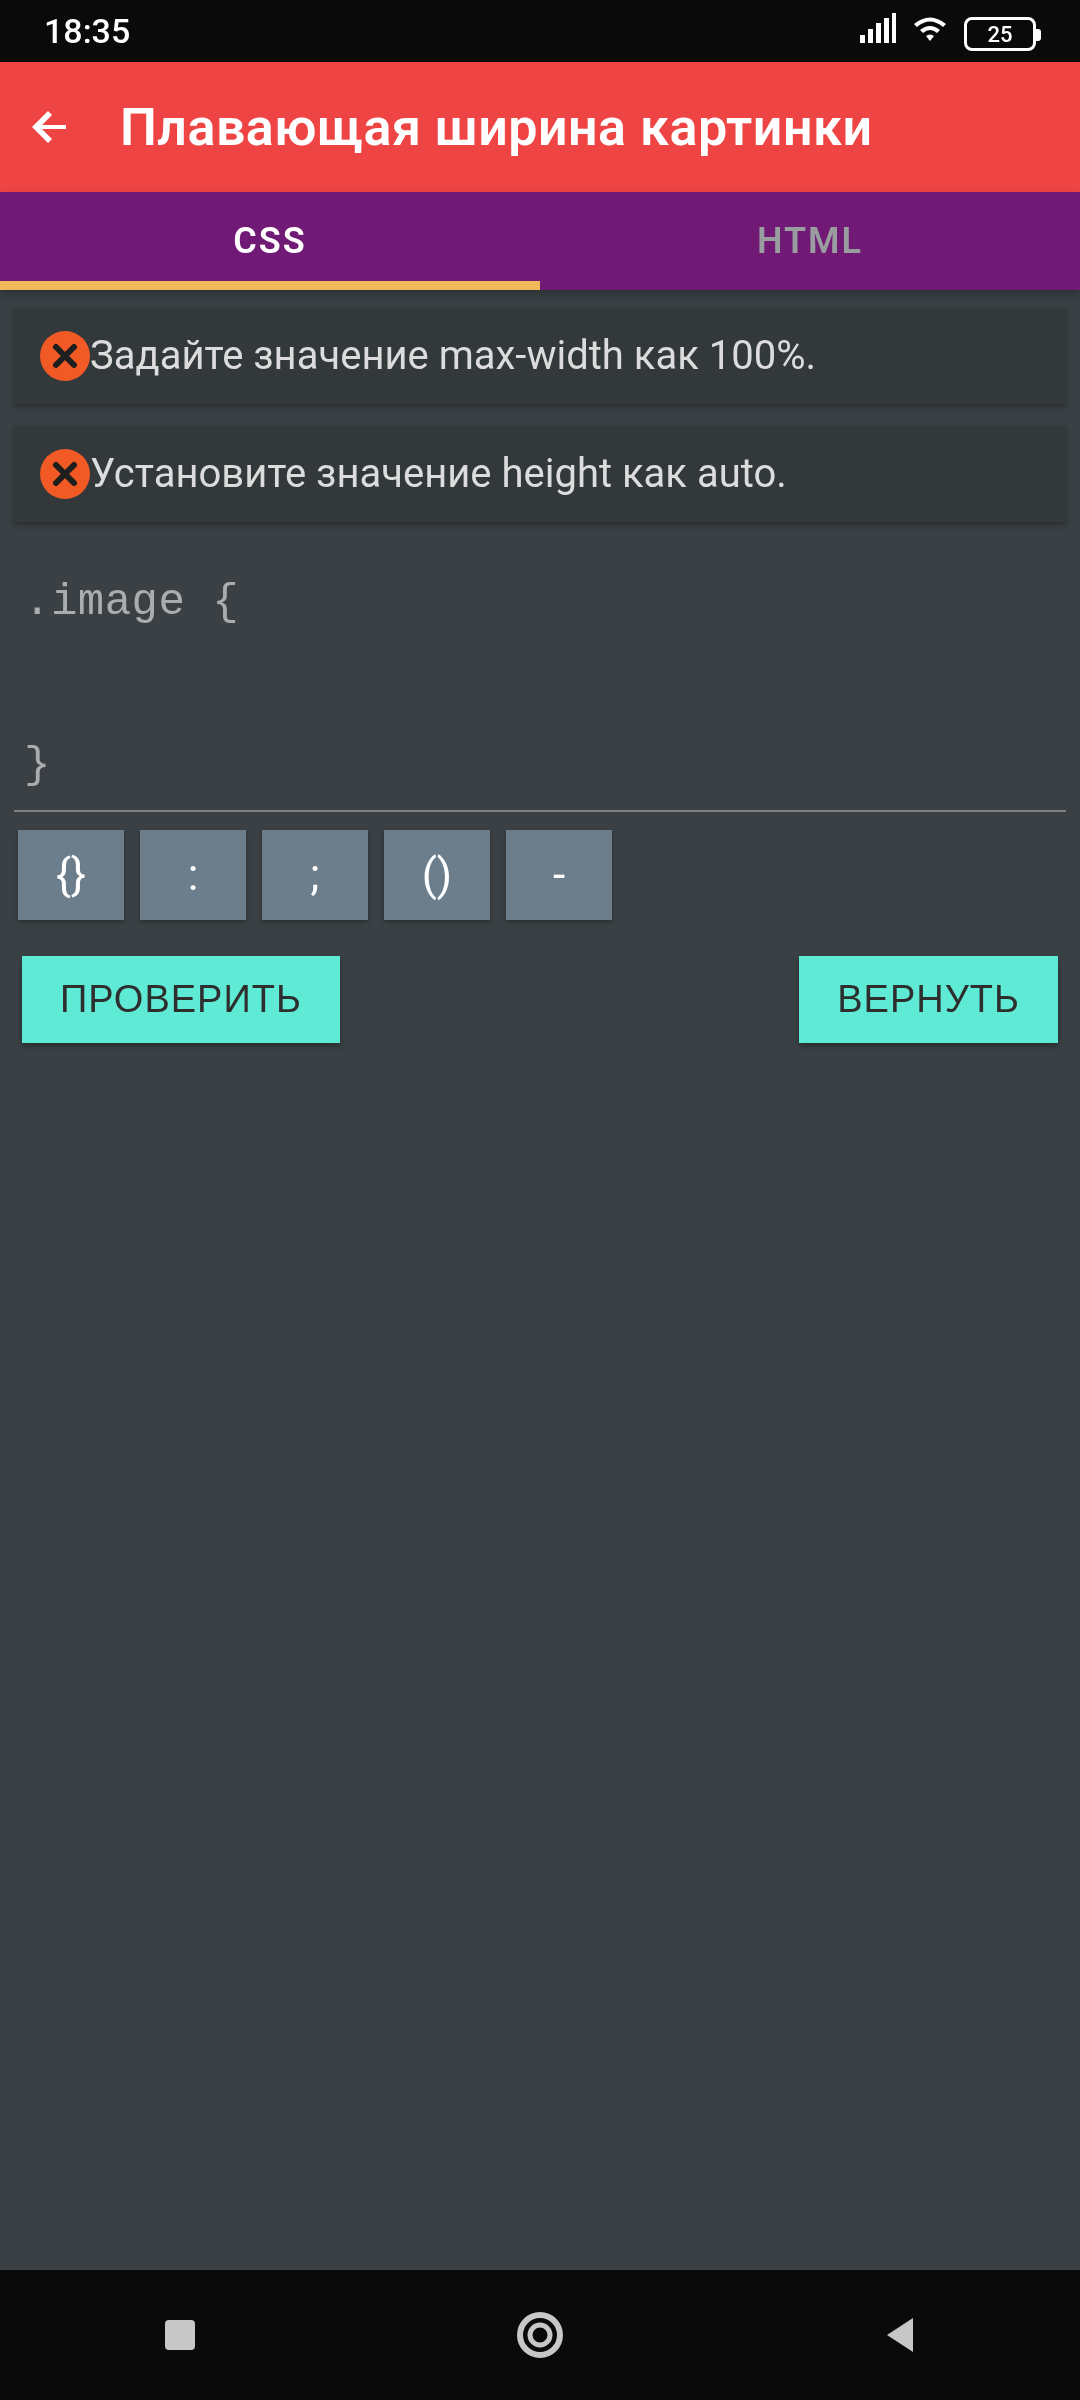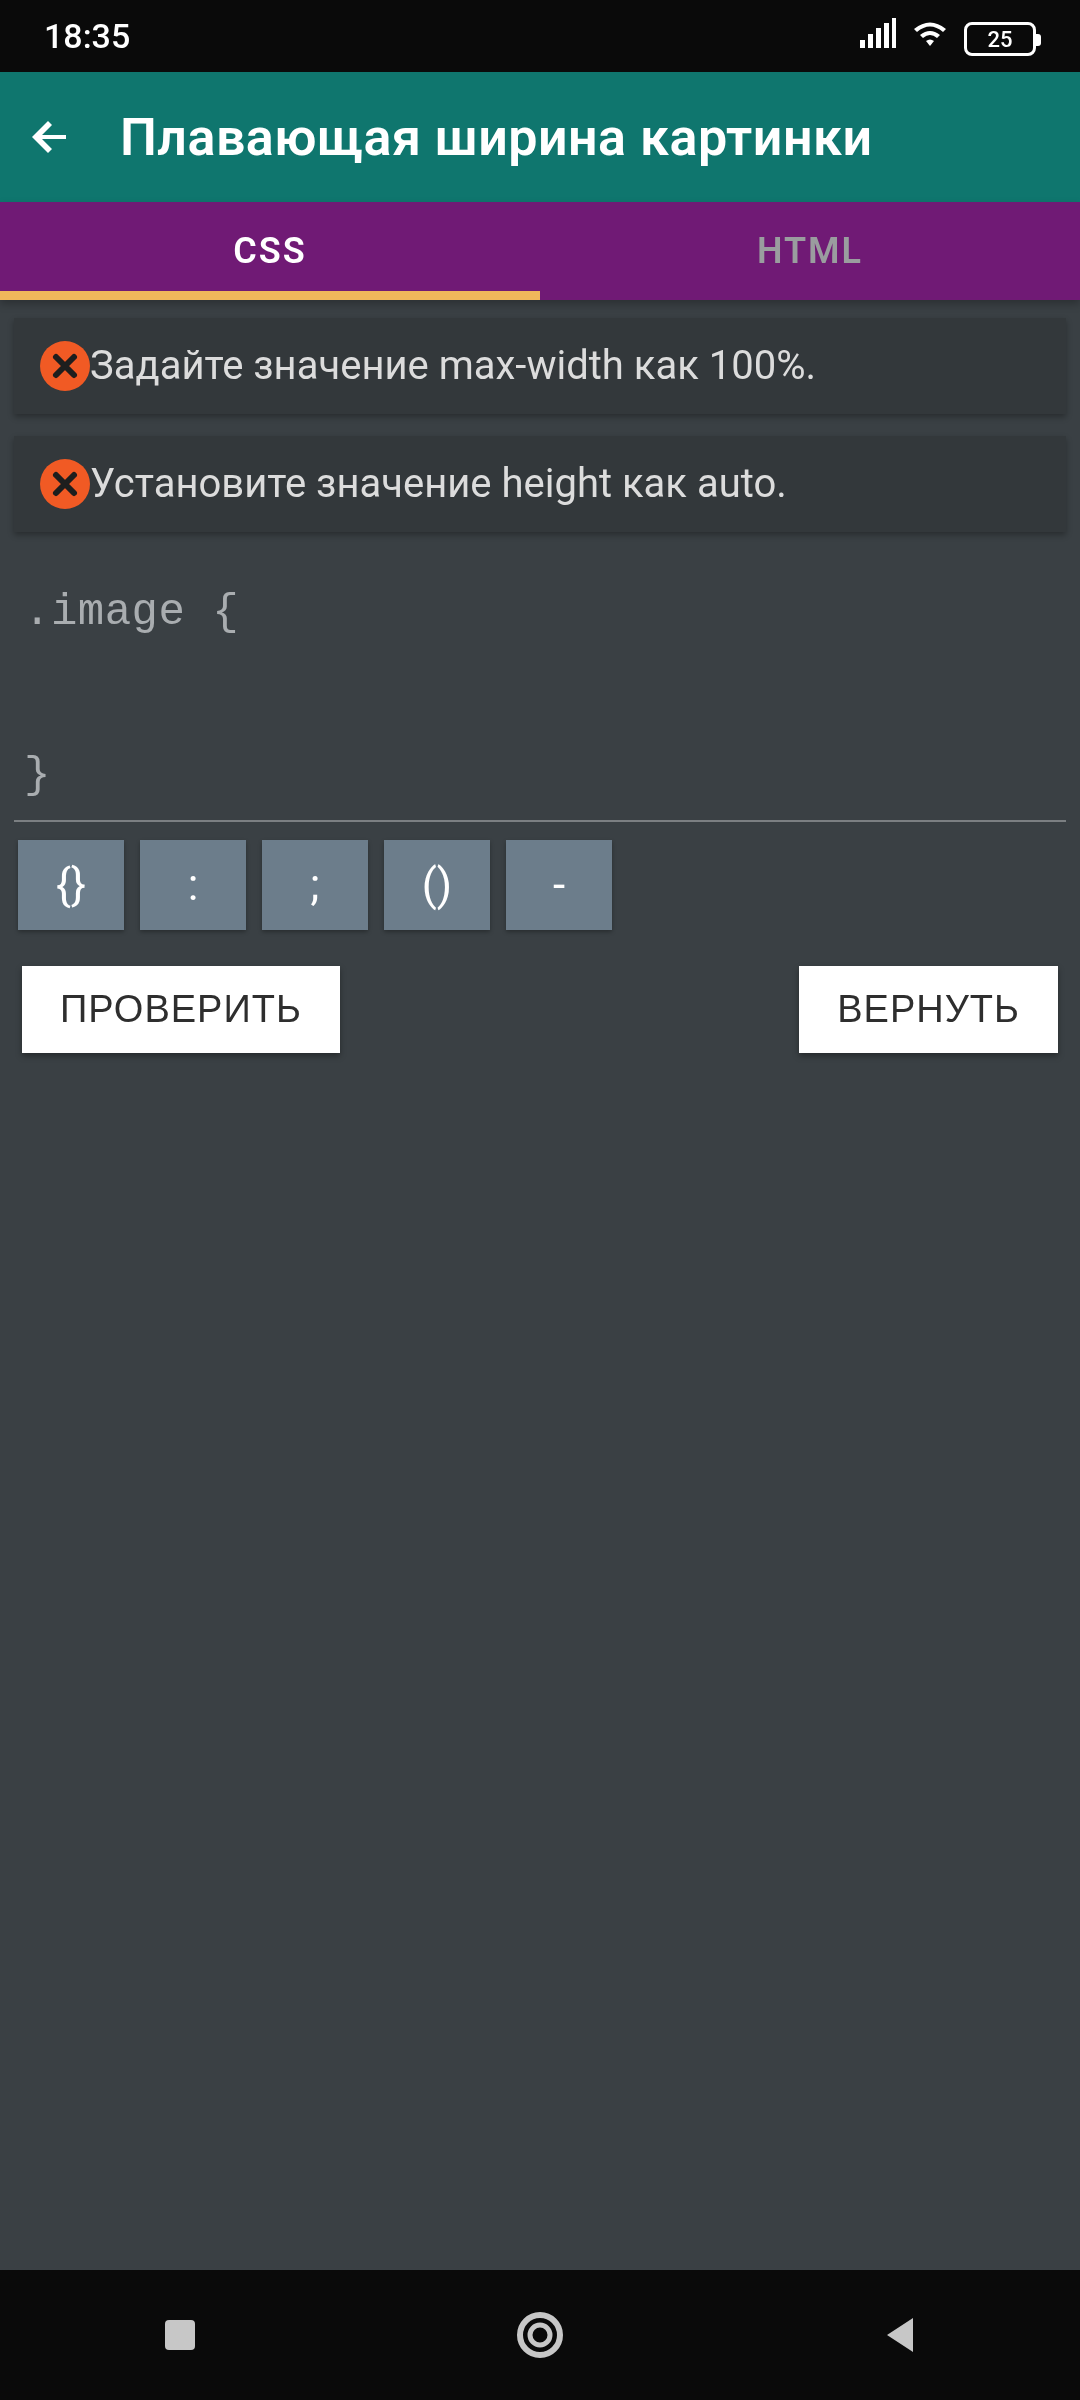--- a/index.html
+++ b/index.html
@@ -5,21 +5,21 @@
   * { margin: 0; padding: 0; box-sizing: border-box; }
   html, body { width: 1080px; height: 2400px; overflow: hidden; }
   body {
     background: #3a4044;
     font-family: Roboto, Arial, sans-serif;
     color: #e8e8e8;
   }
 
   
   .status-bar {
-    height: 72px;
+    height: 62px;
     background: #0a0a0a;
     display: flex;
     align-items: center;
     justify-content: space-between;
     padding: 0 44px 0 44px;
     color: #fff;
     font-size: 34px;
     font-weight: 500;
   }
   .status-right {
@@ -46,21 +46,21 @@
     top: 9px;
     width: 5px;
     height: 12px;
     background: #fff;
     border-radius: 0 3px 3px 0;
   }
 
   
   .app-bar {
     height: 130px;
-    background: #0f766e;
+    background: #ef4444;
     display: flex;
     align-items: center;
     padding: 0 24px;
     gap: 40px;
   }
   .app-bar .title {
     font-size: 52px;
     font-weight: 600;
     color: #fff;
     letter-spacing: 0.5px;
@@ -166,21 +166,21 @@
   }
 
   
   .action-row {
     display: flex;
     justify-content: space-between;
     padding: 36px 8px 0 8px;
     gap: 20px;
   }
   .action-btn {
-    background: #ffffff;
+    background: #5eead4;
     color: #2e2e2e;
     font-size: 38px;
     font-weight: 500;
     letter-spacing: 1px;
     padding: 22px 38px;
     box-shadow: 0 3px 6px rgba(0,0,0,0.35);
     border: none;
   }
 
   

